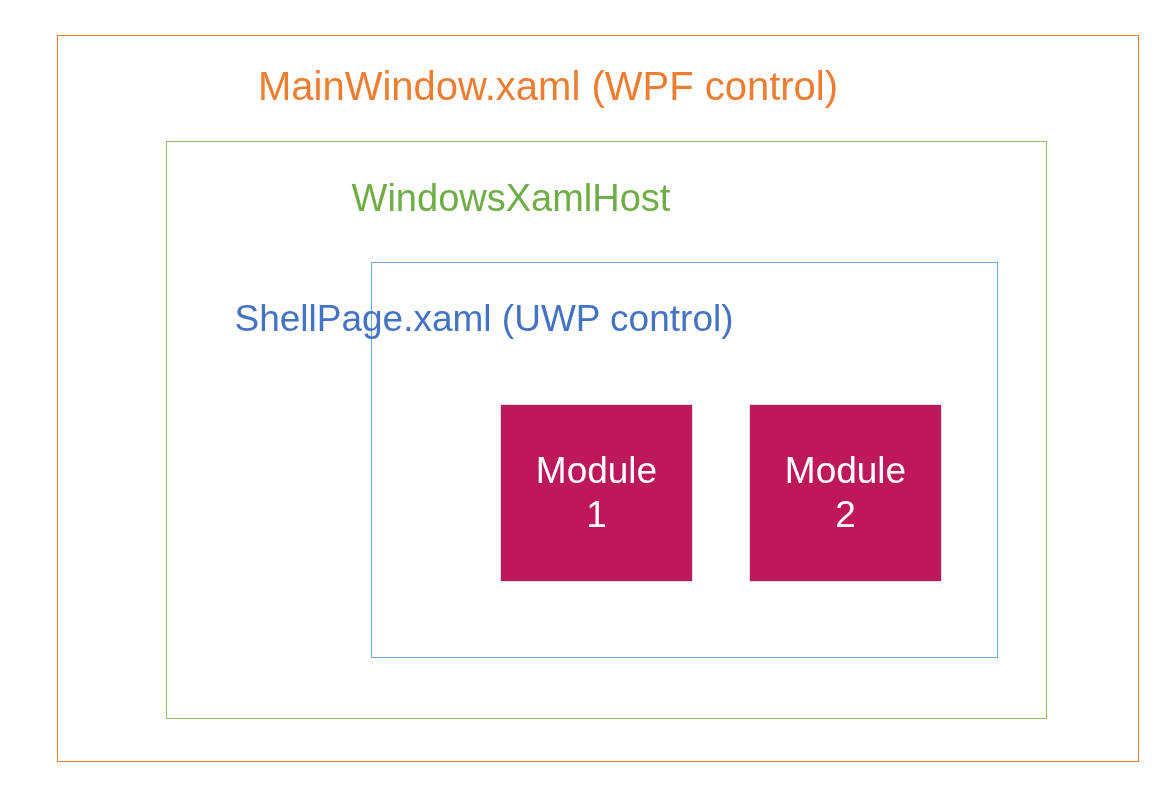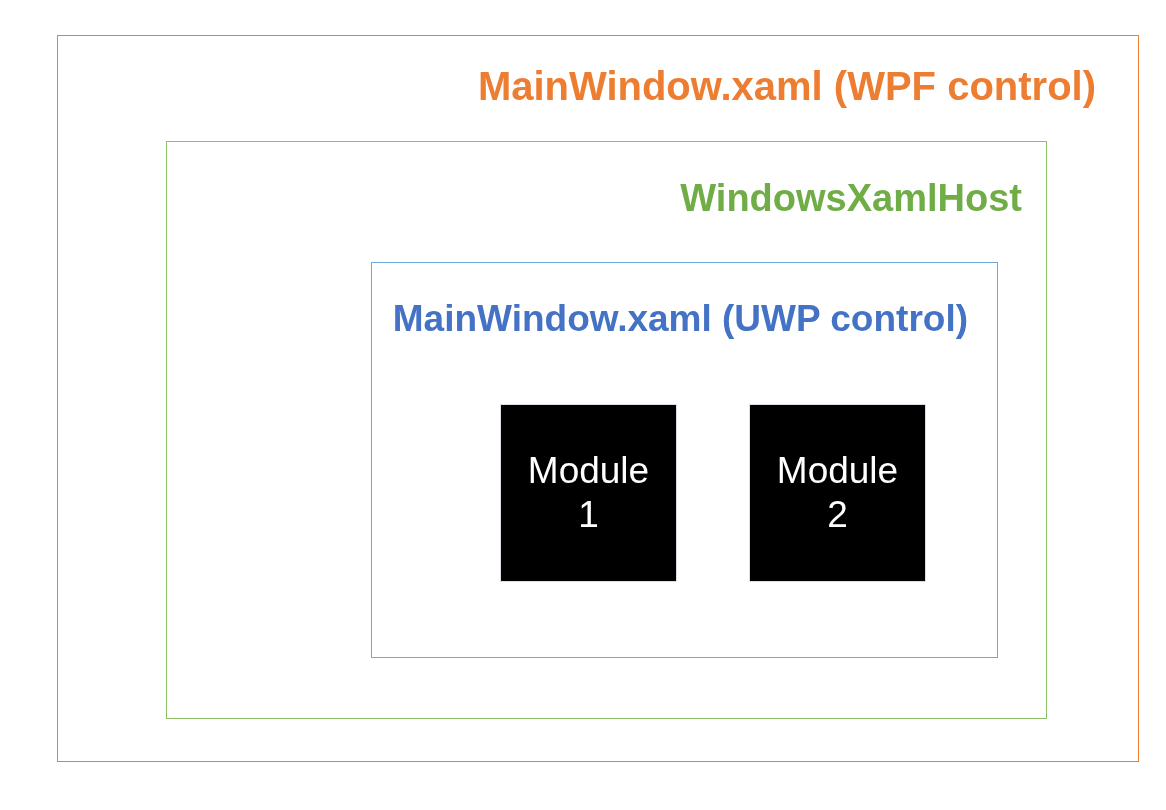--- a/index.html
+++ b/index.html
@@ -54,23 +54,23 @@
     width: 627px;
     height: 396px;
     border: 1.6px solid #6FA8DC;
     box-sizing: border-box;
     background: transparent;
   }
 
   
   .title {
     position: absolute;
-    text-align: right;
+    text-align: center;
     white-space: nowrap;
-    font-weight: 700;
+    font-weight: 400;
     line-height: 1.1;
   }
 
   .title-outer {
     left: 0;
     top: 64px;
     width: 1096px;
     font-size: 40px;
     color: #ED7D31;
   }
@@ -88,23 +88,23 @@
     top: 299px;
     width: 968px;
     font-size: 37px;
     color: #4472C4;
   }
 
   
   .module {
     position: absolute;
     top: 405px;
-    width: 175px;
+    width: 191px;
     height: 176px;
-    background: #000000;
+    background: #be185d;
     box-shadow: 0 0 0 1px #D9DEE8;
     display: flex;
     align-items: center;
     justify-content: center;
     box-sizing: border-box;
   }
 
   .module-1 { left: 501px; }
   .module-2 { left: 750px; }
 
@@ -125,21 +125,21 @@
   <div class="box-outer"></div>
 
   <div class="title title-outer">MainWindow.xaml (WPF control)</div>
 
   <div class="box-middle"></div>
 
   <div class="title title-middle">WindowsXamlHost</div>
 
   <div class="box-inner"></div>
 
-  <div class="title title-inner">MainWindow.xaml (UWP control)</div>
+  <div class="title title-inner">ShellPage.xaml (UWP control)</div>
 
   <div class="module module-1">
     <span class="module-label">Module
 1</span>
   </div>
 
   <div class="module module-2">
     <span class="module-label">Module
 2</span>
   </div>

